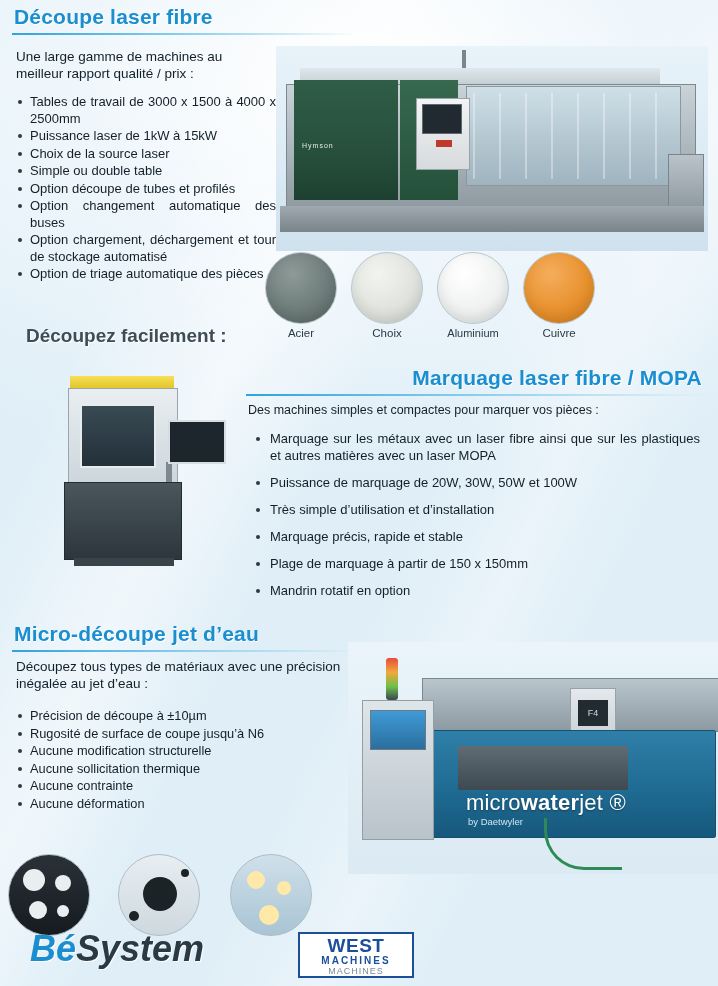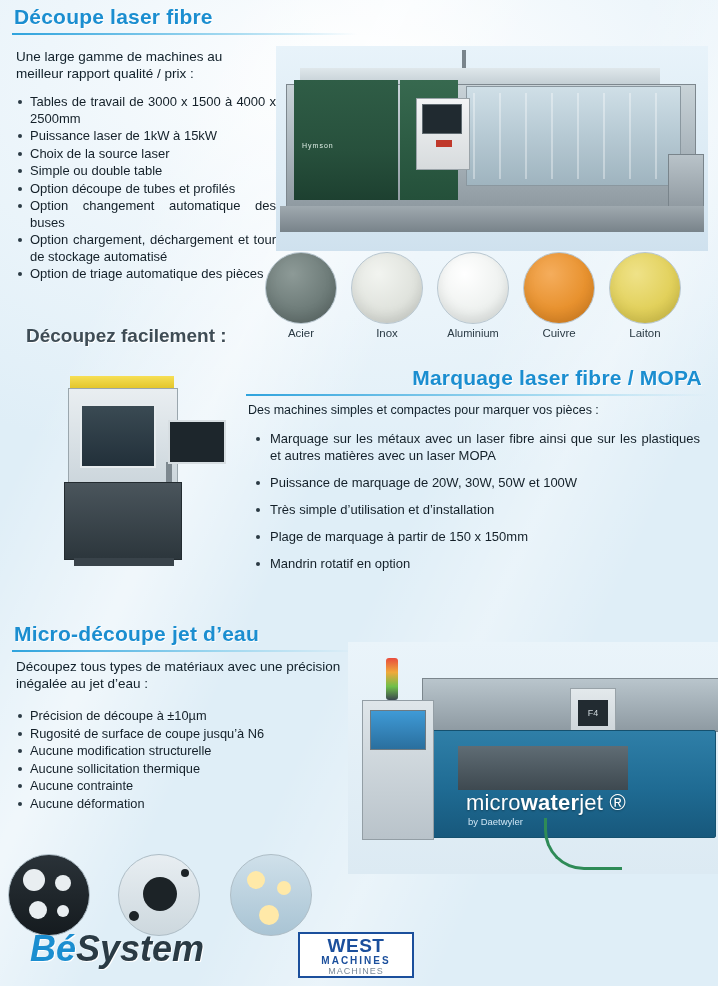--- a/index.html
+++ b/index.html
@@ -319,49 +319,46 @@
       <div class="m1-logo">Hymson</div>
     </div>
 
     <div class="mats">
       <div class="mat m-acier">
         <div class="disc" style="background:radial-gradient(circle at 38% 30%, #8d9a97 0%, #6f7d7a 55%, #556260 100%)"></div>
         <div class="lbl">Acier</div>
       </div>
       <div class="mat m-inox">
         <div class="disc" style="background:radial-gradient(circle at 38% 30%, #f2f4f0 0%, #dfe2dc 60%, #c8ccc6 100%)"></div>
-        <div class="lbl">Inox</div>
+        <div class="lbl">Choix</div>
       </div>
       <div class="mat m-alu">
         <div class="disc" style="background:radial-gradient(circle at 38% 30%, #ffffff 0%, #eef1ef 60%, #d8dddb 100%)"></div>
         <div class="lbl">Aluminium</div>
       </div>
       <div class="mat m-cuivre">
         <div class="disc" style="background:radial-gradient(circle at 38% 30%, #f5ad5c 0%, #e8922f 55%, #d07a1d 100%)"></div>
         <div class="lbl">Cuivre</div>
-      </div>
-      <div class="mat m-laiton">
-        <div class="disc" style="background:radial-gradient(circle at 38% 30%, #efe288 0%, #e2d15c 55%, #cbb941 100%)"></div>
-        <div class="lbl">Laiton</div>
       </div>
     </div>
 
     <div class="decoupez">Découpez facilement :</div>
   </section>
 
   <section id="sec2">
     <div class="title hdr">Marquage laser fibre / MOPA</div>
     <div class="rule hrule"></div>
 
     <div class="lead">Des machines simples et compactes pour marquer vos pièces :</div>
 
     <ul class="bl">
       <li>Marquage sur les métaux avec un laser fibre ainsi que sur les plastiques et autres matières avec un laser MOPA</li>
       <li>Puissance de marquage de 20W, 30W, 50W et 100W</li>
       <li>Très simple d’utilisation et d’installation</li>
+      <li>Marquage précis, rapide et stable</li>
       <li>Plage de marquage à partir de 150 x 150mm</li>
       <li>Mandrin rotatif en option</li>
     </ul>
 
     <div class="machine2">
       <div class="m2-yellow"></div>
       <div class="m2-cab"></div>
       <div class="m2-win"></div>
       <div class="m2-arm"></div>
       <div class="m2-mon"></div>

